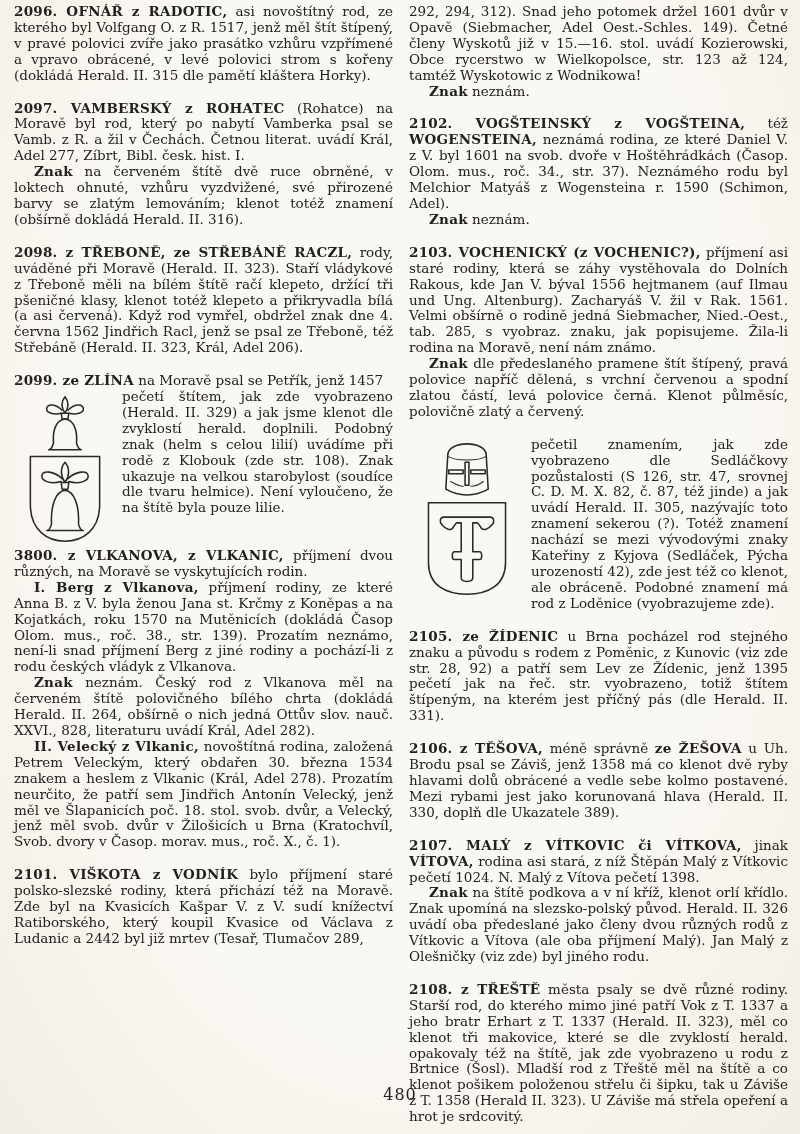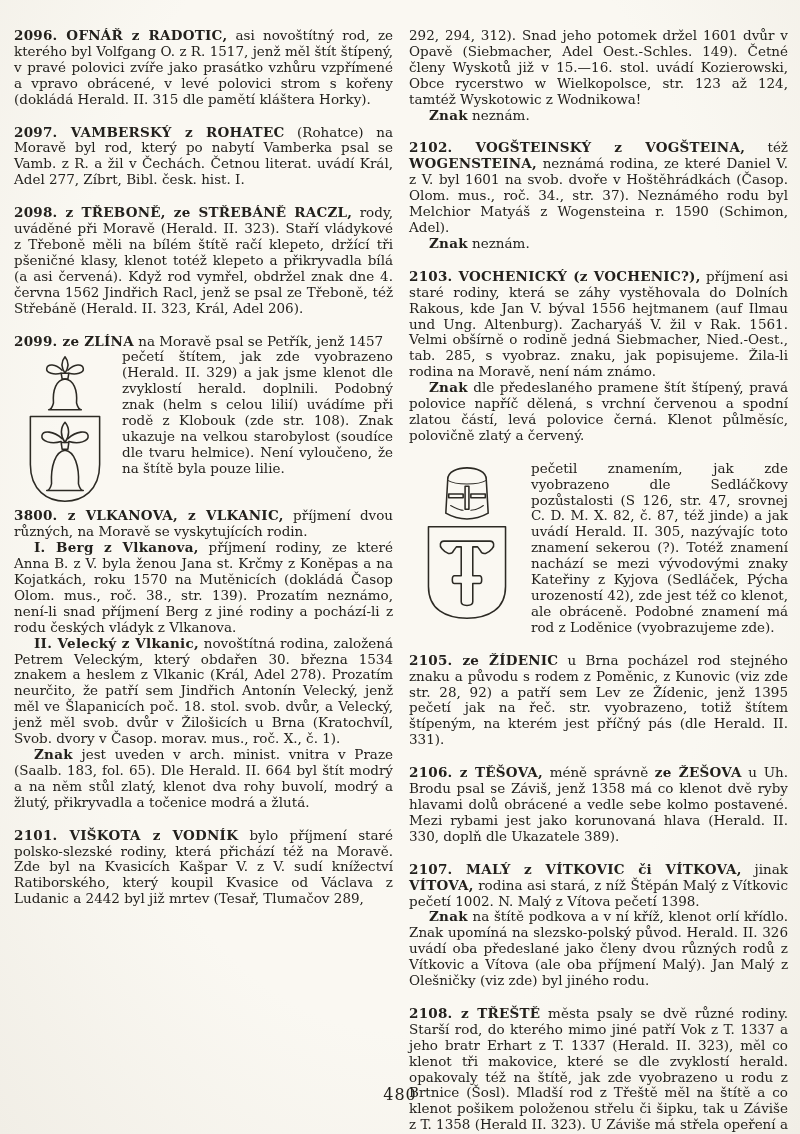--- a/index.html
+++ b/index.html
@@ -3,21 +3,21 @@
 <meta charset="utf-8">
 <style>
   html,body { margin:0; padding:0; }
   body {
     width:800px; height:1134px;
     background:#f6f4ee;
     position:relative; overflow:hidden;
     font-family:"DejaVu Serif", "Liberation Serif", serif;
     color:#23211d;
   }
-  .page { position:absolute; inset:0; padding:28px 12px 0 14px;
+  .page { position:absolute; inset:0; padding:4px 12px 0 14px;
           background:radial-gradient(ellipse at 50% 40%, #faf8f2 60%, #f1eee6 100%); }
   .cols { display:flex; gap:16px; }
   .col  { width:379px; }
   .entry { margin-top:17px; clear:left; }
   .entry:first-child { margin-top:0; }
   .entry p { margin:0; font-size:13.5px; line-height:15.9px;
              text-align:justify; }
   .entry p.ind { text-indent:20px; }
   .entry b { letter-spacing:.25px; }
   .figure { float:left; margin:4px 14px 3px 8px; }
@@ -31,20 +31,21 @@
 <body>
 
 <div class="page">
   <div class="cols">
     <div class="col">
         <div class="entry">
           <p><b>2096. OFNÁŘ z RADOTIC,</b><span> asi novoštítný rod, ze kterého byl Volfgang O. z R. 1517, jenž měl štít štípený, v pravé polovici zvíře jako prasátko vzhůru vzpřímené a vpravo obrácené, v levé polovici strom s kořeny (dokládá Herald. II. 315 dle pamětí kláštera Horky).</span></p>
         </div>
         <div class="entry">
           <p><b>2097. VAMBERSKÝ z ROHATEC</b><span> (Rohatce) na Moravě byl rod, který po nabytí Vamberka psal se Vamb. z R. a žil v Čechách. Četnou literat. uvádí Král, Adel 277, Zíbrt, Bibl. česk. hist. I.</span></p>
+          <p class="ind"><b>Znak</b><span> na červeném štítě dvě ruce obrněné, v loktech ohnuté, vzhůru vyzdvižené, své přirozené barvy se zlatým lemováním; klenot totéž znamení (obšírně dokládá Herald. II. 316).</span></p>
         </div>
         <div class="entry">
           <p><b>2098. z TŘEBONĚ, ze STŘEBÁNĚ RACZL,</b><span> rody, uváděné při Moravě (Herald. II. 323). Staří vládykové z Třeboně měli na bílém štítě račí klepeto, držící tři pšeničné klasy, klenot totéž klepeto a přikryvadla bílá (a asi červená). Když rod vymřel, obdržel znak dne 4. června 1562 Jindřich Racl, jenž se psal ze Třeboně, též Střebáně (Herald. II. 323, Král, Adel 206).</span></p>
         </div>
         <div class="entry">
           <p><b>2099. ze ZLÍNA</b><span> na Moravě psal se Petřík, jenž 1457</span></p>
           <div class="figure">
   <svg width="86" height="152" viewBox="0 0 88 158">
 
     <path class="fig-stroke" d="M44,4 C40,9 40,15 44,21 C48,15 48,9 44,4 Z"></path>
@@ -62,22 +63,22 @@
     <path class="fig-stroke" d="M40,93 L48,93 L47,100 L41,100 Z"></path>
 
     <path class="fig-stroke" d="M30,136 C29,118 34,102 44,101 C54,102 59,118 58,136 C59,140 61,143 63,143 L25,143 C27,143 29,140 30,136 Z"></path>
   </svg>
 </div>
           <p><span>pečetí štítem, jak zde vyobrazeno (Herald. II. 329) a jak jsme klenot dle zvyklostí herald. doplnili. Podobný znak (helm s celou lilií) uvádíme při rodě z Klobouk (zde str. 108). Znak ukazuje na velkou starobylost (soudíce dle tvaru helmice). Není vyloučeno, že na štítě byla pouze lilie.</span></p>
         </div>
         <div class="entry">
           <p><b>3800. z VLKANOVA, z VLKANIC,</b><span> příjmení dvou různých, na Moravě se vyskytujících rodin.</span></p>
           <p class="ind"><b>I. Berg z Vlkanova,</b><span> příjmení rodiny, ze které Anna B. z V. byla ženou Jana st. Krčmy z Koněpas a na Kojatkách, roku 1570 na Mutěnicích (dokládá Časop Olom. mus., roč. 38., str. 139). Prozatím neznámo, není-li snad příjmení Berg z jiné rodiny a pochází-li z rodu českých vládyk z Vlkanova.</span></p>
+          <p class="ind"><b>Znak</b><span> neznám. Český rod z Vlkanova měl na červeném štítě polovičného bílého chrta (dokládá Herald. II. 264, obšírně o nich jedná Ottův slov. nauč. XXVI., 828, literaturu uvádí Král, Adel 282).</span></p>
           <p class="ind"><b>II. Velecký z Vlkanic,</b><span> novoštítná rodina, založená Petrem Veleckým, který obdařen 30. března 1534 znakem a heslem z Vlkanic (Král, Adel 278). Prozatím neurčito, že patří sem Jindřich Antonín Velecký, jenž měl ve Šlapanicích poč. 18. stol. svob. dvůr, a Velecký, jenž měl svob. dvůr v Žilošicích u Brna (Kratochvíl, Svob. dvory v Časop. morav. mus., roč. X., č. 1).</span></p>
-          <p class="ind"><b>Znak</b><span> jest uveden v arch. minist. vnitra v Praze (Saalb. 183, fol. 65). Dle Herald. II. 664 byl štít modrý a na něm stůl zlatý, klenot dva rohy buvolí, modrý a žlutý, přikryvadla a točenice modrá a žlutá.</span></p>
         </div>
         <div class="entry">
           <p><b>2101. VIŠKOTA z VODNÍK</b><span> bylo příjmení staré polsko-slezské rodiny, která přichází též na Moravě. Zde byl na Kvasicích Kašpar V. z V. sudí knížectví Ratiborského, který koupil Kvasice od Václava z Ludanic a 2442 byl již mrtev (Tesař, Tlumačov 289,</span></p>
         </div>
       </div>
     <div class="col">
         <div class="entry">
           <p><span>292, 294, 312). Snad jeho potomek držel 1601 dvůr v Opavě (Siebmacher, Adel Oest.-Schles. 149). Četné členy Wyskotů již v 15.—16. stol. uvádí Kozierowski, Obce rycerstwo w Wielkopolsce, str. 123 až 124, tamtéž Wyskotowic z Wodnikowa!</span></p>
           <p class="ind"><b>Znak</b><span> neznám.</span></p>
         </div>
@@ -107,21 +108,21 @@
 </div>
           <p><span>pečetil znamením, jak zde vyobrazeno dle Sedláčkovy pozůstalosti (S 126, str. 47, srovnej C. D. M. X. 82, č. 87, též jinde) a jak uvádí Herald. II. 305, nazývajíc toto znamení sekerou (?). Totéž znamení nachází se mezi vývodovými znaky Kateřiny z Kyjova (Sedláček, Pýcha urozeností 42), zde jest též co klenot, ale obráceně. Podobné znamení má rod z Loděnice (vyobrazujeme zde).</span></p>
         </div>
         <div class="entry">
           <p><b>2105. ze ŽÍDENIC</b><span> u Brna pocházel rod stejného znaku a původu s rodem z Poměnic, z Kunovic (viz zde str. 28, 92) a patří sem Lev ze Žídenic, jenž 1395 pečetí jak na řeč. str. vyobrazeno, totiž štítem štípeným, na kterém jest příčný pás (dle Herald. II. 331).</span></p>
         </div>
         <div class="entry">
           <p><b>2106. z TĚŠOVA,</b><span> méně správně </span><b>ze ŽEŠOVA</b><span> u Uh. Brodu psal se Záviš, jenž 1358 má co klenot dvě ryby hlavami dolů obrácené a vedle sebe kolmo postavené. Mezi rybami jest jako korunovaná hlava (Herald. II. 330, doplň dle Ukazatele 389).</span></p>
         </div>
         <div class="entry">
-          <p><b>2107. MALÝ z VÍTKOVIC či VÍTKOVA,</b><span> jinak </span><b>VÍTOVA,</b><span> rodina asi stará, z níž Štěpán Malý z Vítkovic pečetí 1002. N. Malý z Vítova pečetí 1398.</span></p>
+          <p><b>2107. MALÝ z VÍTKOVIC či VÍTKOVA,</b><span> jinak </span><b>VÍTOVA,</b><span> rodina asi stará, z níž Štěpán Malý z Vítkovic pečetí 1024. N. Malý z Vítova pečetí 1398.</span></p>
           <p class="ind"><b>Znak</b><span> na štítě podkova a v ní kříž, klenot orlí křídlo. Znak upomíná na slezsko-polský původ. Herald. II. 326 uvádí oba předeslané jako členy dvou různých rodů z Vítkovic a Vítova (ale oba příjmení Malý). Jan Malý z Olešničky (viz zde) byl jiného rodu.</span></p>
         </div>
         <div class="entry">
           <p><b>2108. z TŘEŠTĚ</b><span> města psaly se dvě různé rodiny. Starší rod, do kterého mimo jiné patří Vok z T. 1337 a jeho bratr Erhart z T. 1337 (Herald. II. 323), měl co klenot tři makovice, které se dle zvyklostí herald. opakovaly též na štítě, jak zde vyobrazeno u rodu z Brtnice (Šosl). Mladší rod z Třeště měl na štítě a co klenot pošikem položenou střelu či šipku, tak u Záviše z T. 1358 (Herald II. 323). U Záviše má střela opeření a hrot je srdcovitý.</span></p>
         </div>
       </div>
   </div>
   <div class="pagenum">480</div>
 </div>
 

